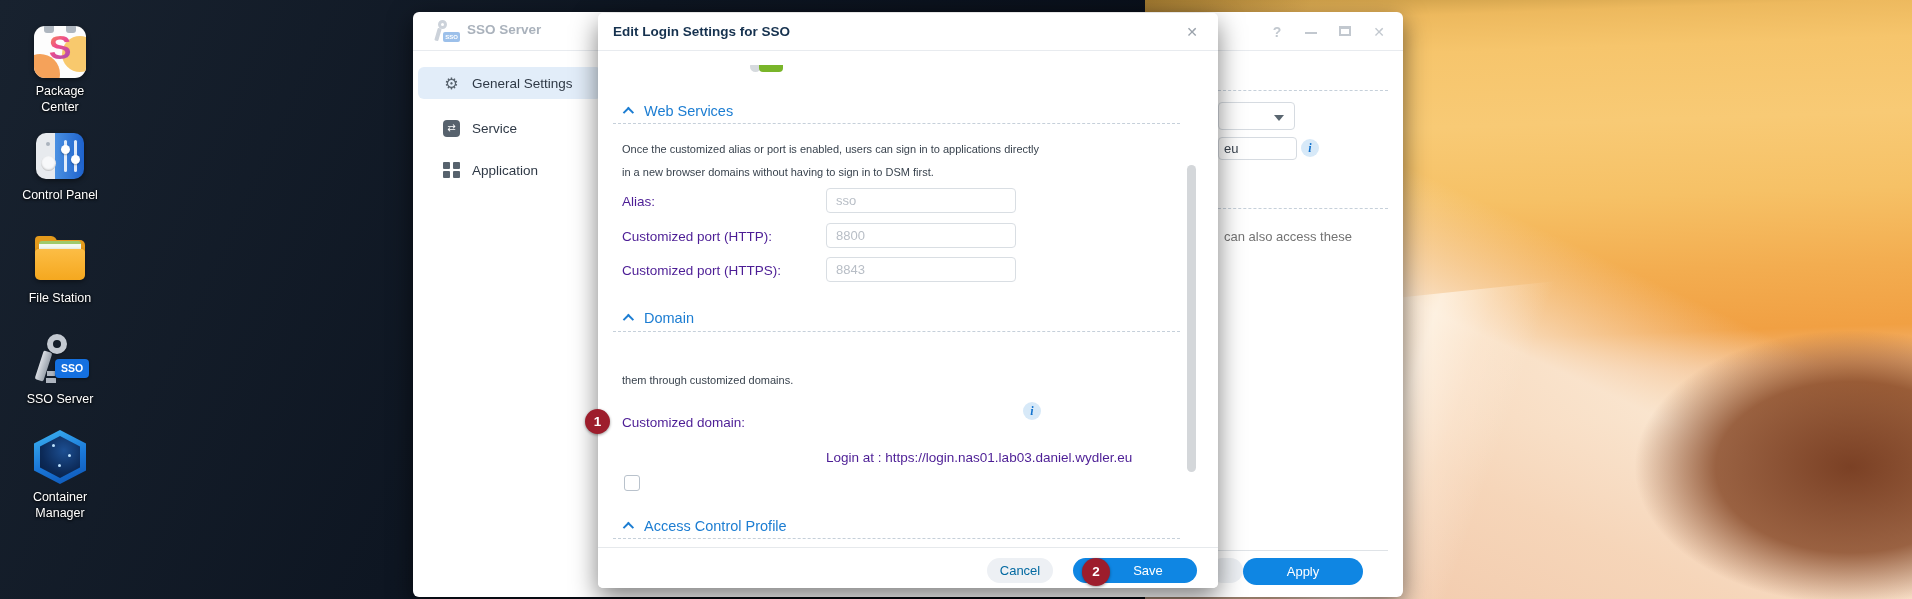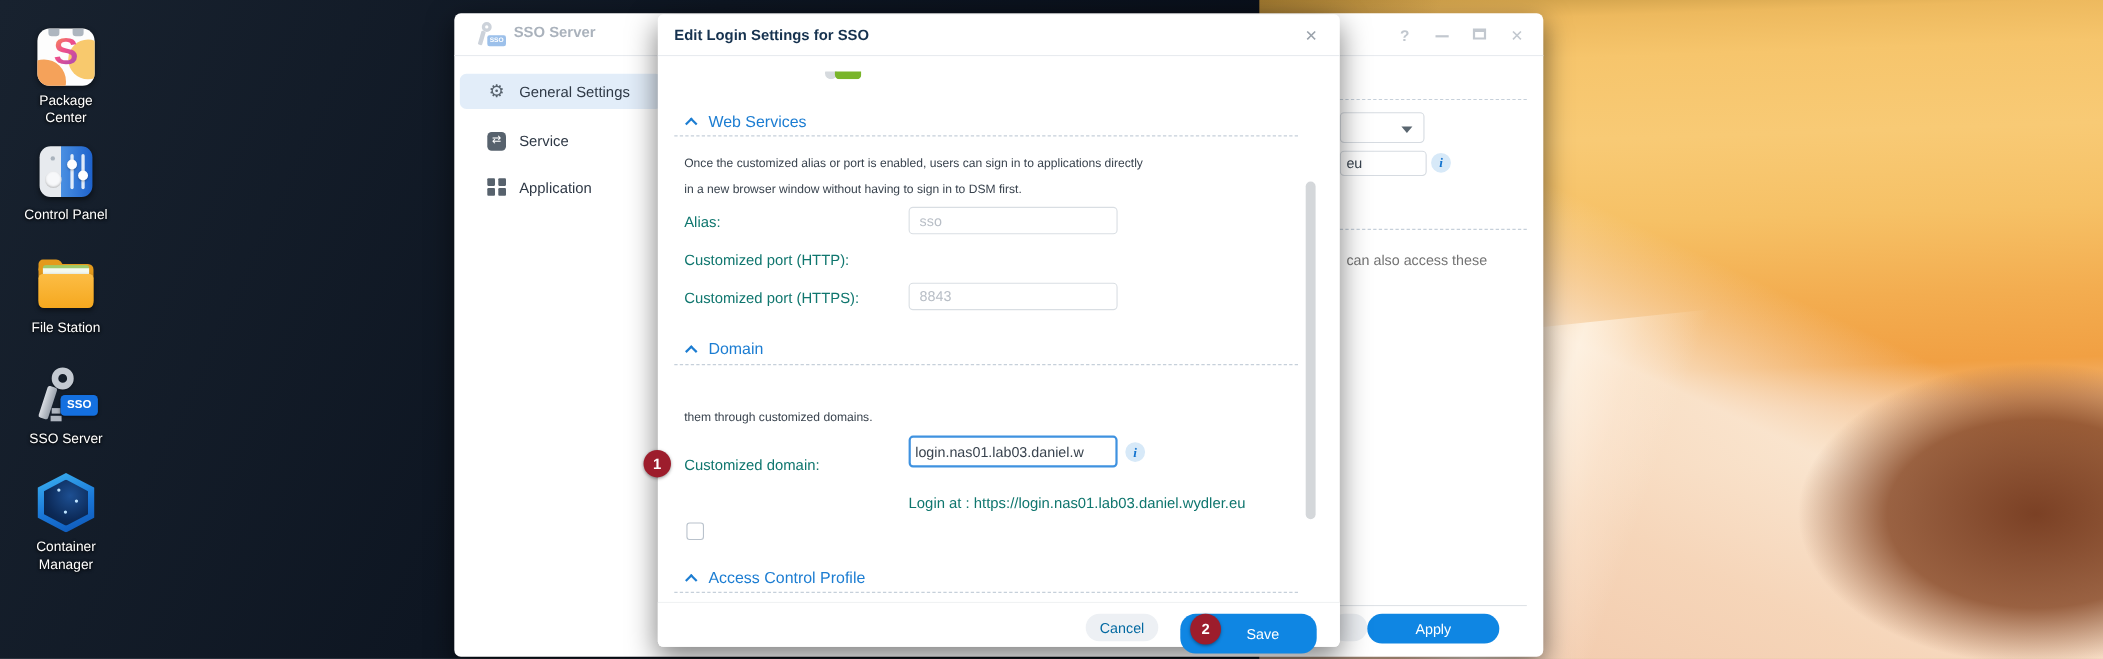--- a/index.html
+++ b/index.html
@@ -110,21 +110,21 @@
   .modal-close { left:585px; top:10px; width:18px; height:18px; color:#9aa2ab; font-size:14px; font-weight:bold; text-align:center; line-height:18px; cursor:pointer; }
   .modal-header-divider { left:0; top:37px; width:620px; height:1px; background:#e8ebef; }
 
   .toggle-sliver { left:152px; top:52px; width:33px; height:7px; overflow:hidden; cursor:pointer; }
   .toggle-sliver .knob { position:absolute; left:0; top:-4px; width:11px; height:11px; border-radius:50%; background:#d6dade; }
   .toggle-sliver .track { position:absolute; left:9px; top:-2px; width:24px; height:9px; border-radius:0 0 4px 4px; background:#79b52a; }
 
   .sec-head { color:#1c7dd2; font-size:14.5px; display:flex; align-items:center; gap:13px; cursor:pointer; }
   .chev { width:8px; height:8px; border-top:2px solid #1c7dd2; border-right:2px solid #1c7dd2; transform:rotate(-45deg) translateY(2px); }
   .para { color:#39434e; font-size:11px; line-height:23px; }
-  .f-label { color:#0f766e; font-size:13.5px; }
+  .f-label { color:#4c1d95; font-size:13.5px; }
   .f-input { position:absolute; left:228px; width:190px; height:25px; border:1px solid #d9dee3; border-radius:4px; padding:0 9px; font-size:13px; font-family:inherit; color:#39434e; background:#fff; }
   .f-input::placeholder { color:#b8bec6; }
   .f-input.focused { height:29px; border:2px solid #3f92e0; padding:0 4px; }
   .num-badge { width:25px; height:25px; border-radius:50%; background:#9d1d2c; color:#fff; font-weight:bold; font-size:13.5px; text-align:center; line-height:25px; box-shadow:0 1px 3px rgba(0,0,0,.4); }
   .checkbox { width:16px; height:16px; border:1px solid #b9c2cc; border-radius:3px; background:#fff; cursor:pointer; }
   .modal-footer { left:0; top:534px; width:620px; height:41px; border-top:1px solid #e6e9ec; background:#fff; border-radius:0 0 5px 5px; }
   .m-scrollbar { left:589px; top:152px; width:9px; height:307px; border-radius:5px; background:#d4d7da; cursor:pointer; }
 </style>
 </head>
 <body>
@@ -252,54 +252,54 @@
         <div class="track"></div>
     </div>
 
     <div class="abs sec-head" style="left:25px; top:90px;">
       <div class="chev"></div>
       <span>Web Services</span>
     </div>
     <div class="abs dashed" style="left:15px; top:110px; width:567px;"></div>
     <div class="abs para" style="left:24px; top:125px; width:575px;">
       <span>Once the customized alias or port is enabled, users can sign in to applications directly</span><br>
-      <span>in a new browser window without having to sign in to DSM first.</span>
+      <span>in a new browser domains without having to sign in to DSM first.</span>
     </div>
 
     <div class="abs f-label" style="left:24px; top:181px;">Alias:</div>
     <input class="f-input" style="top: 175px;" placeholder="sso">
     <div class="abs f-label" style="left:24px; top:216px;">Customized port (HTTP):</div>
+    <input class="f-input" style="top: 210px;" placeholder="8800">
     <div class="abs f-label" style="left:24px; top:250px;">Customized port (HTTPS):</div>
     <input class="f-input" style="top: 244px;" placeholder="8843">
 
     <div class="abs sec-head" style="left:25px; top:297px;">
       <div class="chev"></div>
       <span>Domain</span>
     </div>
     <div class="abs dashed" style="left:15px; top:318px; width:567px;"></div>
     <div class="abs para" style="left:24px; top:333px; width:575px;">
       <br>
       <span>them through customized domains.</span>
     </div>
 
     <div class="abs num-badge" style="left:-13px; top:396px;">1</div>
     <div class="abs f-label" style="left:24px; top:402px;">Customized domain:</div>
-    <input class="f-input focused" style="top: 383px;" value="login.nas01.lab03.daniel.w">
     <div class="abs info-badge" style="left:425px; top:389px;">i</div>
     <div class="abs f-label" style="left:228px; top:437px; white-space:nowrap;">Login at : https://login.nas01.lab03.daniel.wydler.eu</div>
 
     <div class="abs checkbox" style="left:26px; top:462px;"></div>
 
     <div class="abs sec-head" style="left:25px; top:505px;">
       <div class="chev"></div>
       <span>Access Control Profile</span>
     </div>
     <div class="abs dashed" style="left:15px; top:525px; width:567px;"></div>
 
     <div class="abs m-scrollbar"></div>
 
     <div class="abs modal-footer"></div>
     <button class="abs btn btn-gray" style="left:389px; top:545px; width:66px; height:25px;">Cancel</button>
-    <button class="abs btn btn-blue" style="left:475px; top:545px; width:124px; height:36px; padding-left:26px;">Save</button>
+    <button class="abs btn btn-blue" style="left:475px; top:545px; width:124px; height:25px; padding-left:26px;">Save</button>
     <div class="abs num-badge" style="left:484px; top:545px; width:28px; height:28px; line-height:28px;">2</div>
   </div>
 
 </div>
 
 </body></html>

